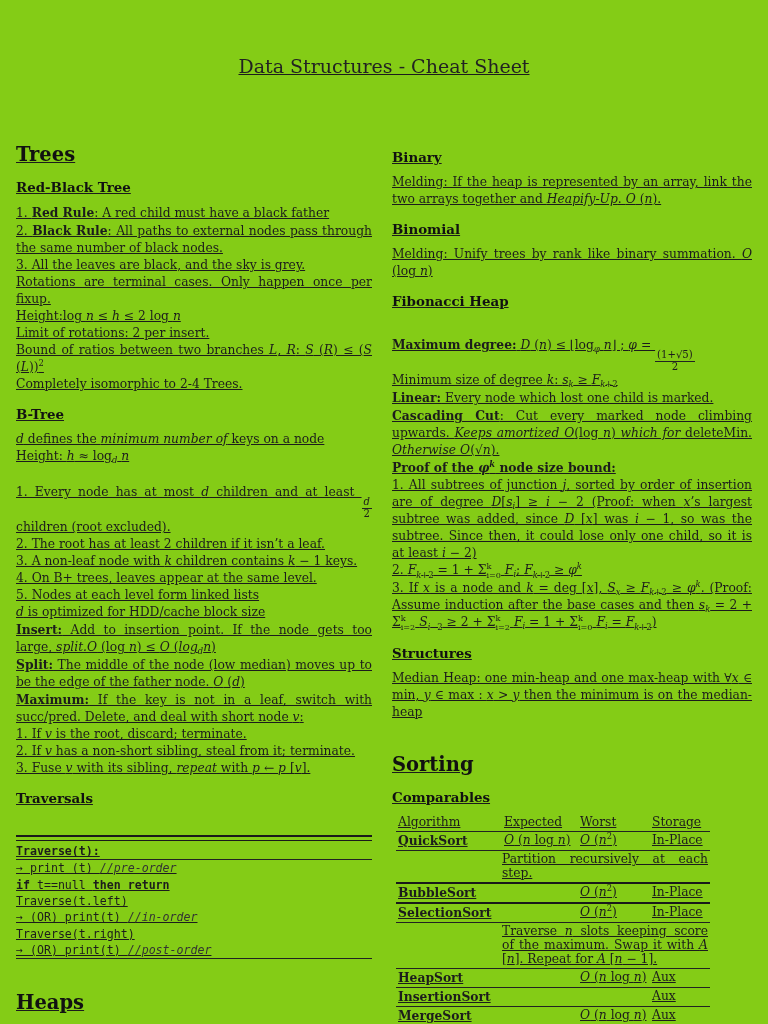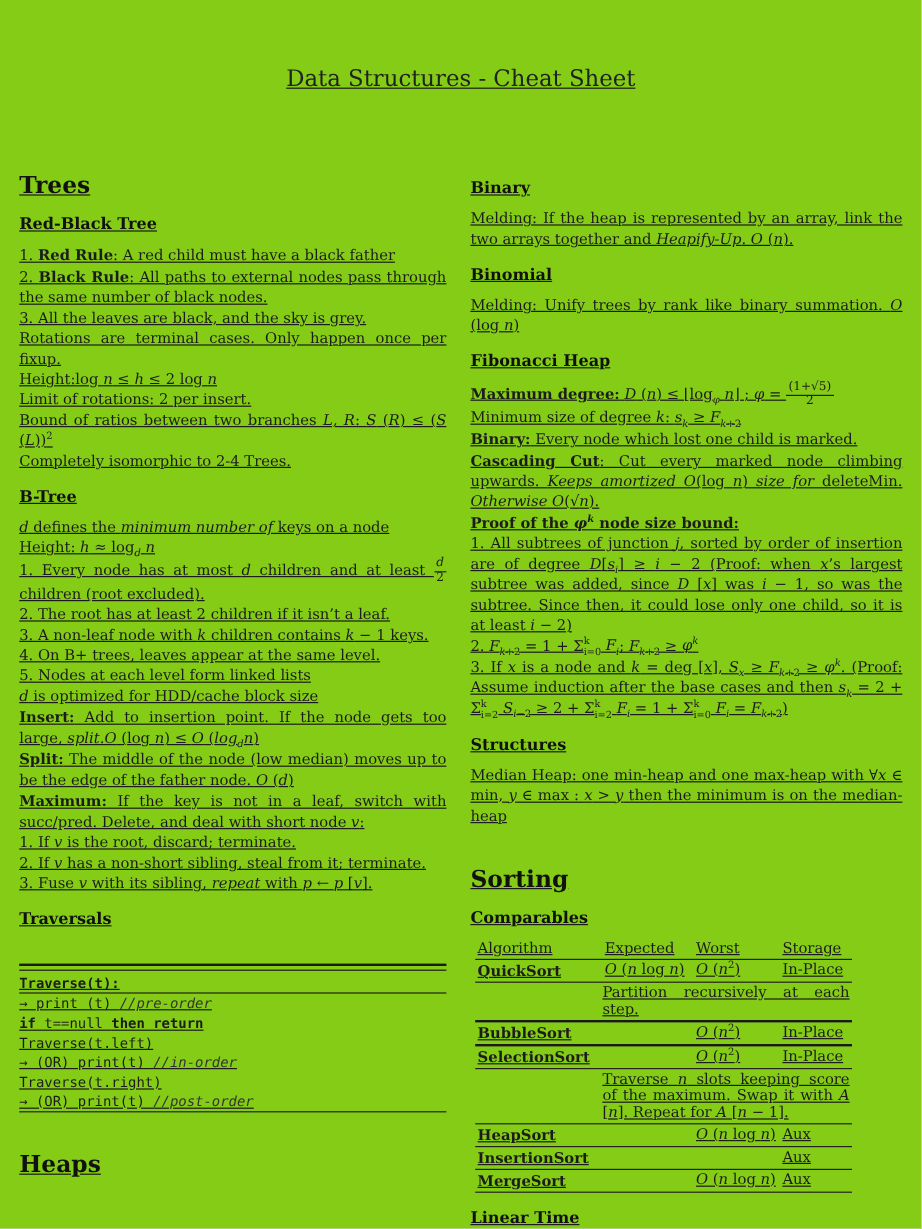--- a/index.html
+++ b/index.html
@@ -22,21 +22,21 @@
   h3.subsection{font-size:13.4px;font-weight:700;margin:13px 0 9px 0;color:#111;}
   h3.subsection.first{margin-top:6px;}
 
   .line{font-size:12.3px;line-height:17px;text-align:justify;}
   .line i{font-style:italic;}
   .line b{font-weight:700;}
 
   sup,sub{font-size:0.68em;line-height:0;}
 
   .frac{display:inline-block;vertical-align:middle;text-align:center;font-size:0.82em;line-height:1.05;}
-  .frac .num{display:block;border-bottom:1px solid #222;padding:0 2px;}
+  .frac .num{display:block;border-bottom:1px solid #222;padding:0 2px;margin-top:32px;}
   .frac .den{display:block;}
 
   .ss{display:inline-block;vertical-align:-0.45em;text-align:left;font-size:0.66em;line-height:1.15;}
   .ss sup,.ss sub{display:block;font-size:1em;line-height:1.1;}
 
   
   .codebox{margin-top:29px;border-bottom:1px solid #222;}
   .rule-double{height:3px;border-top:2px solid #1a1a1a;border-bottom:1px solid #1a1a1a;margin-bottom:2px;}
   .code-lines{font-family:"DejaVu Sans Mono","Liberation Mono",monospace;font-size:11.6px;}
   .code-line{line-height:16.3px;white-space:pre;}
@@ -121,22 +121,22 @@
 
       <h3 class="subsection">Binomial</h3>
       <div>
           <div class="line">Melding:  Unify trees by rank like binary summation.  <i>O</i> (log <i>n</i>)</div>
         </div>
 
       <h3 class="subsection">Fibonacci Heap</h3>
       <div>
           <div class="line"><b>Maximum degree:</b>  <i>D</i> (<i>n</i>) ≤ ⌊log<sub><i>φ</i></sub> <i>n</i>⌋ ; <i>φ</i> = <span class="frac"><span class="num">(1+√5)</span><span class="den">2</span></span></div>
           <div class="line">Minimum size of degree <i>k</i>:  <i>s<sub>k</sub></i> ≥ <i>F</i><sub><i>k</i>+2</sub></div>
-          <div class="line"><b>Binary:</b>  Every node which lost one child is marked.</div>
-          <div class="line"><b>Cascading Cut</b>:  Cut every marked node climbing upwards. <i>Keeps amortized O</i>(log <i>n</i>) <i>size for</i> deleteMin.  <i>Otherwise O</i>(√<i>n</i>).</div>
+          <div class="line"><b>Linear:</b>  Every node which lost one child is marked.</div>
+          <div class="line"><b>Cascading Cut</b>:  Cut every marked node climbing upwards. <i>Keeps amortized O</i>(log <i>n</i>) <i>which for</i> deleteMin.  <i>Otherwise O</i>(√<i>n</i>).</div>
           <div class="line"><b>Proof of the <i>φ<sup>k</sup></i> node size bound:</b></div>
           <div class="line">1.  All subtrees of junction <i>j</i>, sorted by order of insertion are of degree <i>D</i>[<i>s<sub>i</sub></i>] ≥ <i>i</i> − 2 (Proof:  when <i>x</i>’s largest subtree was added, since <i>D</i> [<i>x</i>] was <i>i</i> − 1, so was the subtree.  Since then, it could lose only one child, so it is at least <i>i</i> − 2)</div>
           <div class="line">2.  <i>F</i><sub><i>k</i>+2</sub> = 1 + Σ<span class="ss"><sup>k</sup><sub>i=0</sub></span> <i>F<sub>i</sub></i>; <i>F</i><sub><i>k</i>+2</sub> ≥ <i>φ<sup>k</sup></i></div>
           <div class="line">3.  If <i>x</i> is a node and <i>k</i> = deg [<i>x</i>], <i>S<sub>x</sub></i> ≥ <i>F</i><sub><i>k</i>+2</sub> ≥ <i>φ<sup>k</sup></i>. (Proof:  Assume induction after the base cases and then <i>s<sub>k</sub></i> = 2 + Σ<span class="ss"><sup>k</sup><sub>i=2</sub></span> <i>S</i><sub><i>i</i>−2</sub> ≥ 2 + Σ<span class="ss"><sup>k</sup><sub>i=2</sub></span> <i>F<sub>i</sub></i> = 1 + Σ<span class="ss"><sup>k</sup><sub>i=0</sub></span> <i>F<sub>i</sub></i> = <i>F</i><sub><i>k</i>+2</sub>)</div>
         </div>
 
       <h3 class="subsection">Structures</h3>
       <div>
           <div class="line">Median Heap:  one min-heap and one max-heap with ∀<i>x</i> ∈ min, <i>y</i> ∈ max : <i>x</i> &gt; <i>y</i> then the minimum is on the median-heap</div>
         </div>

